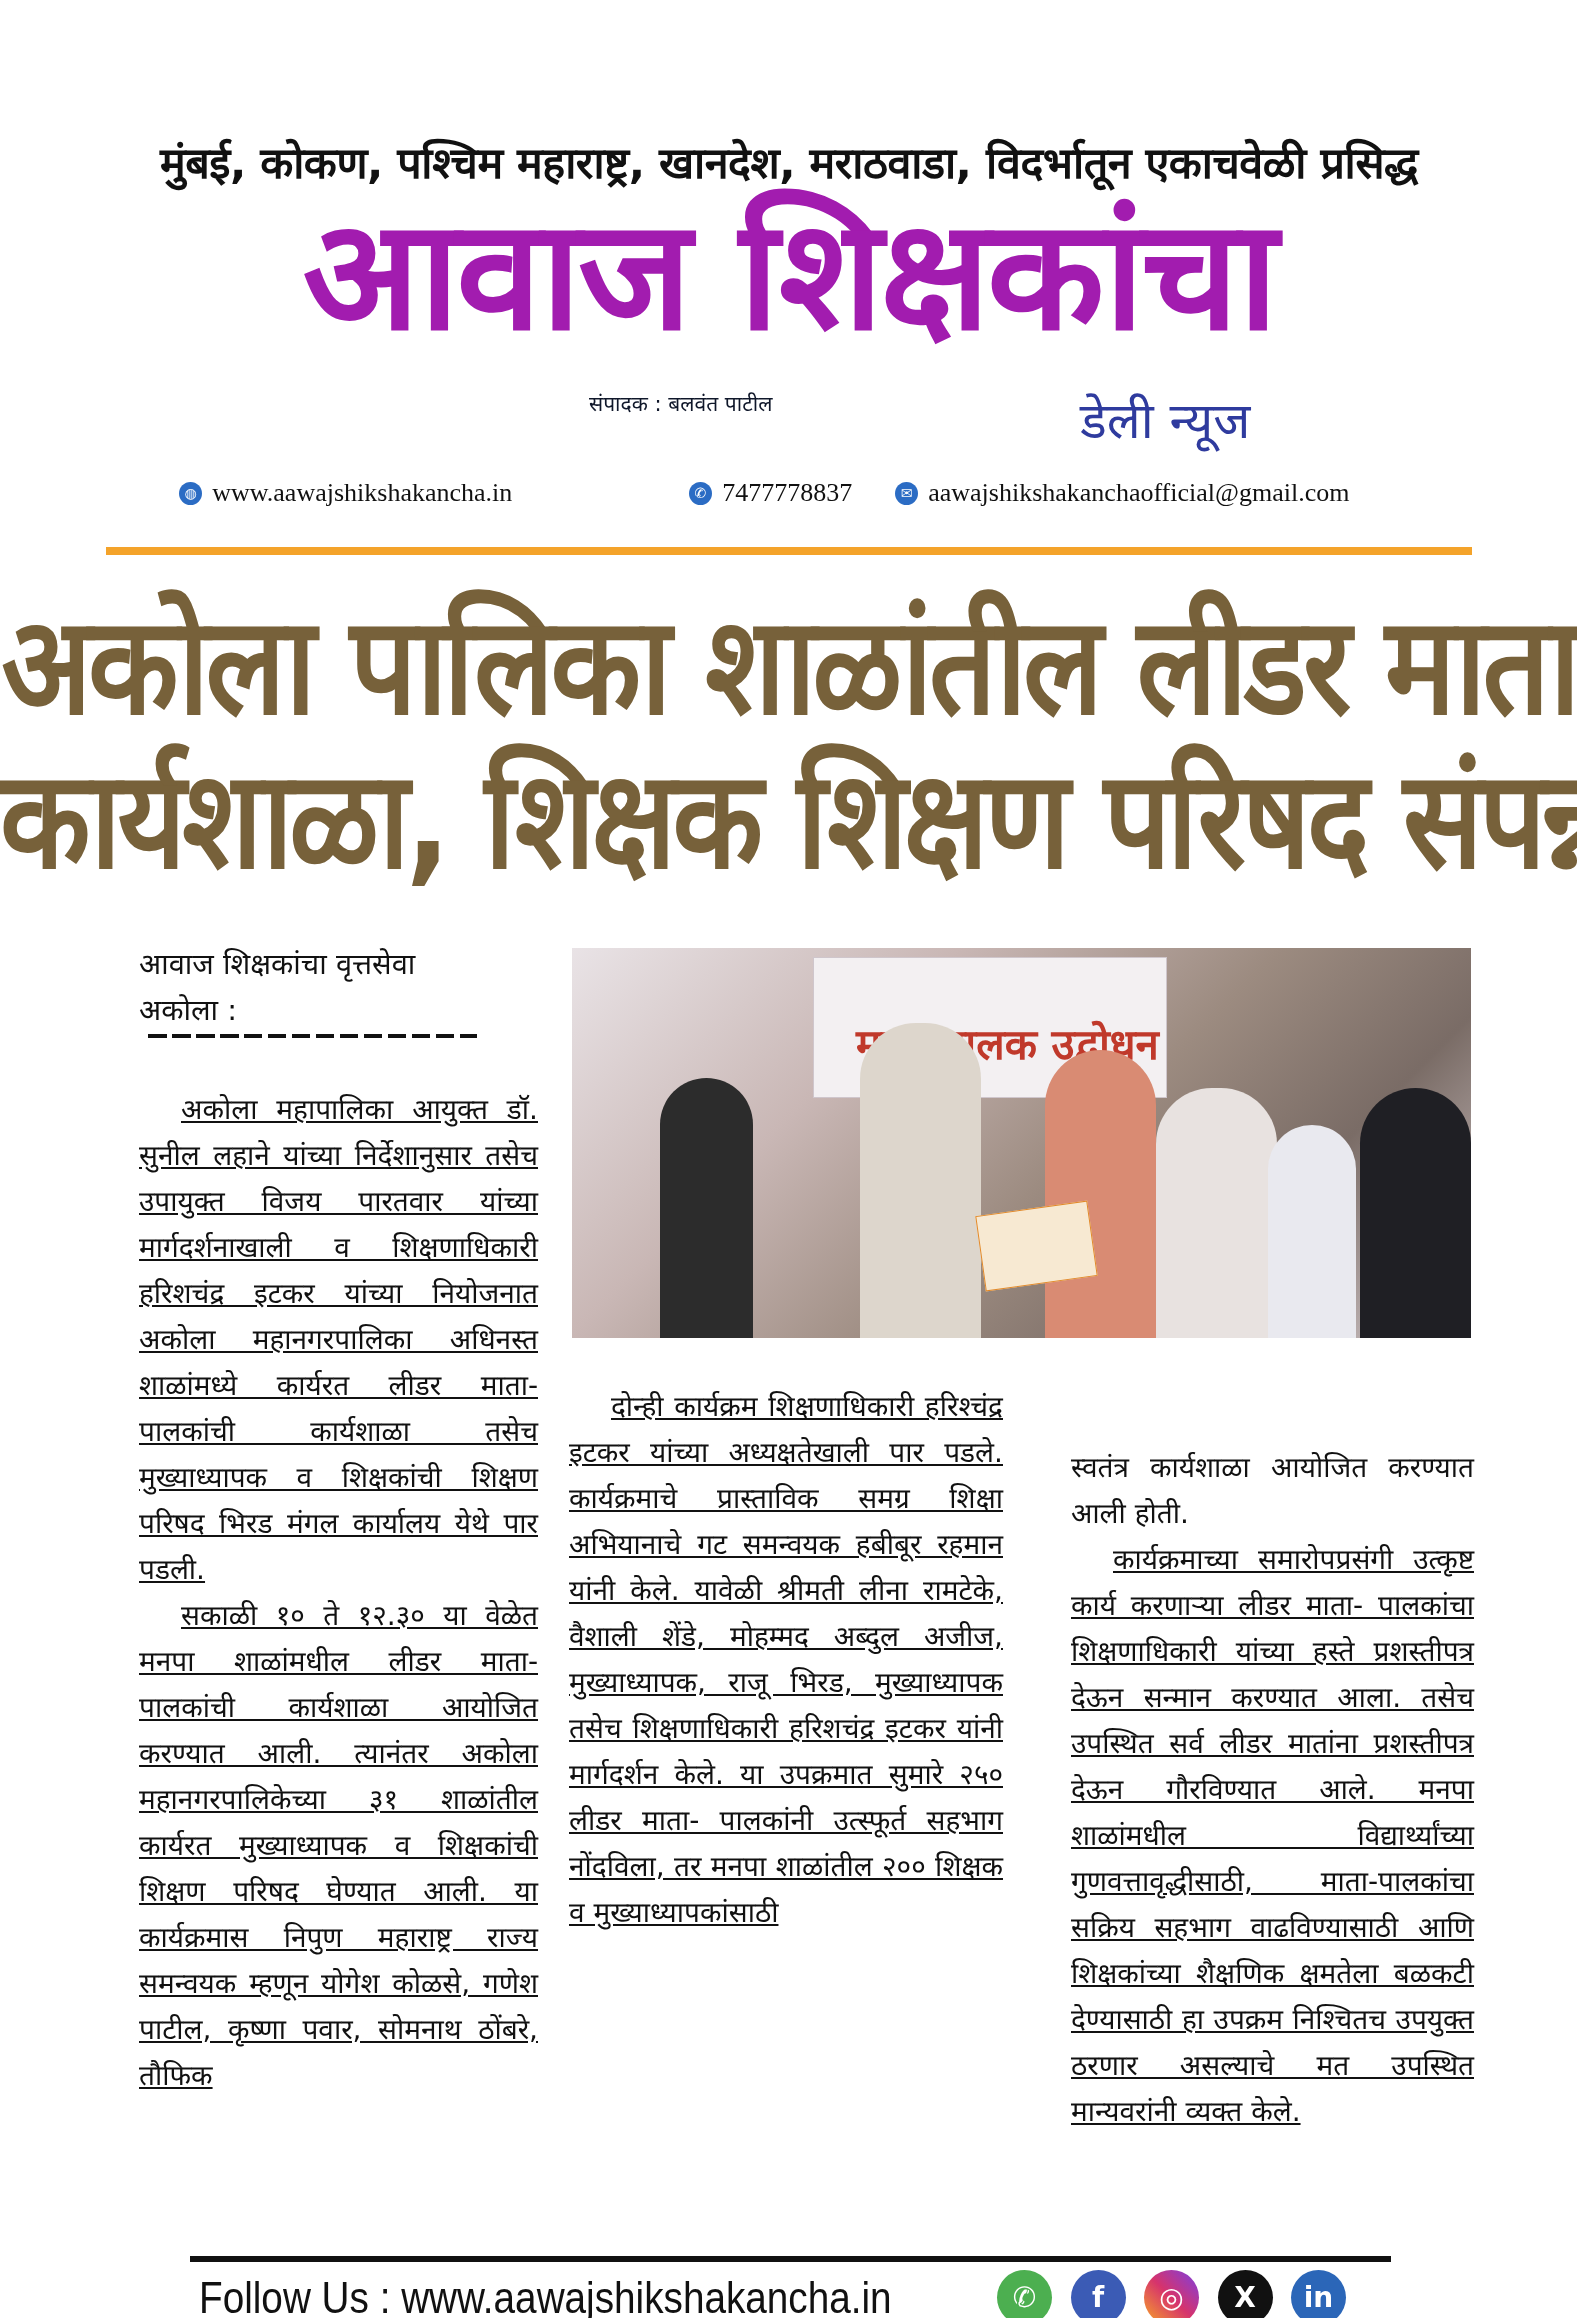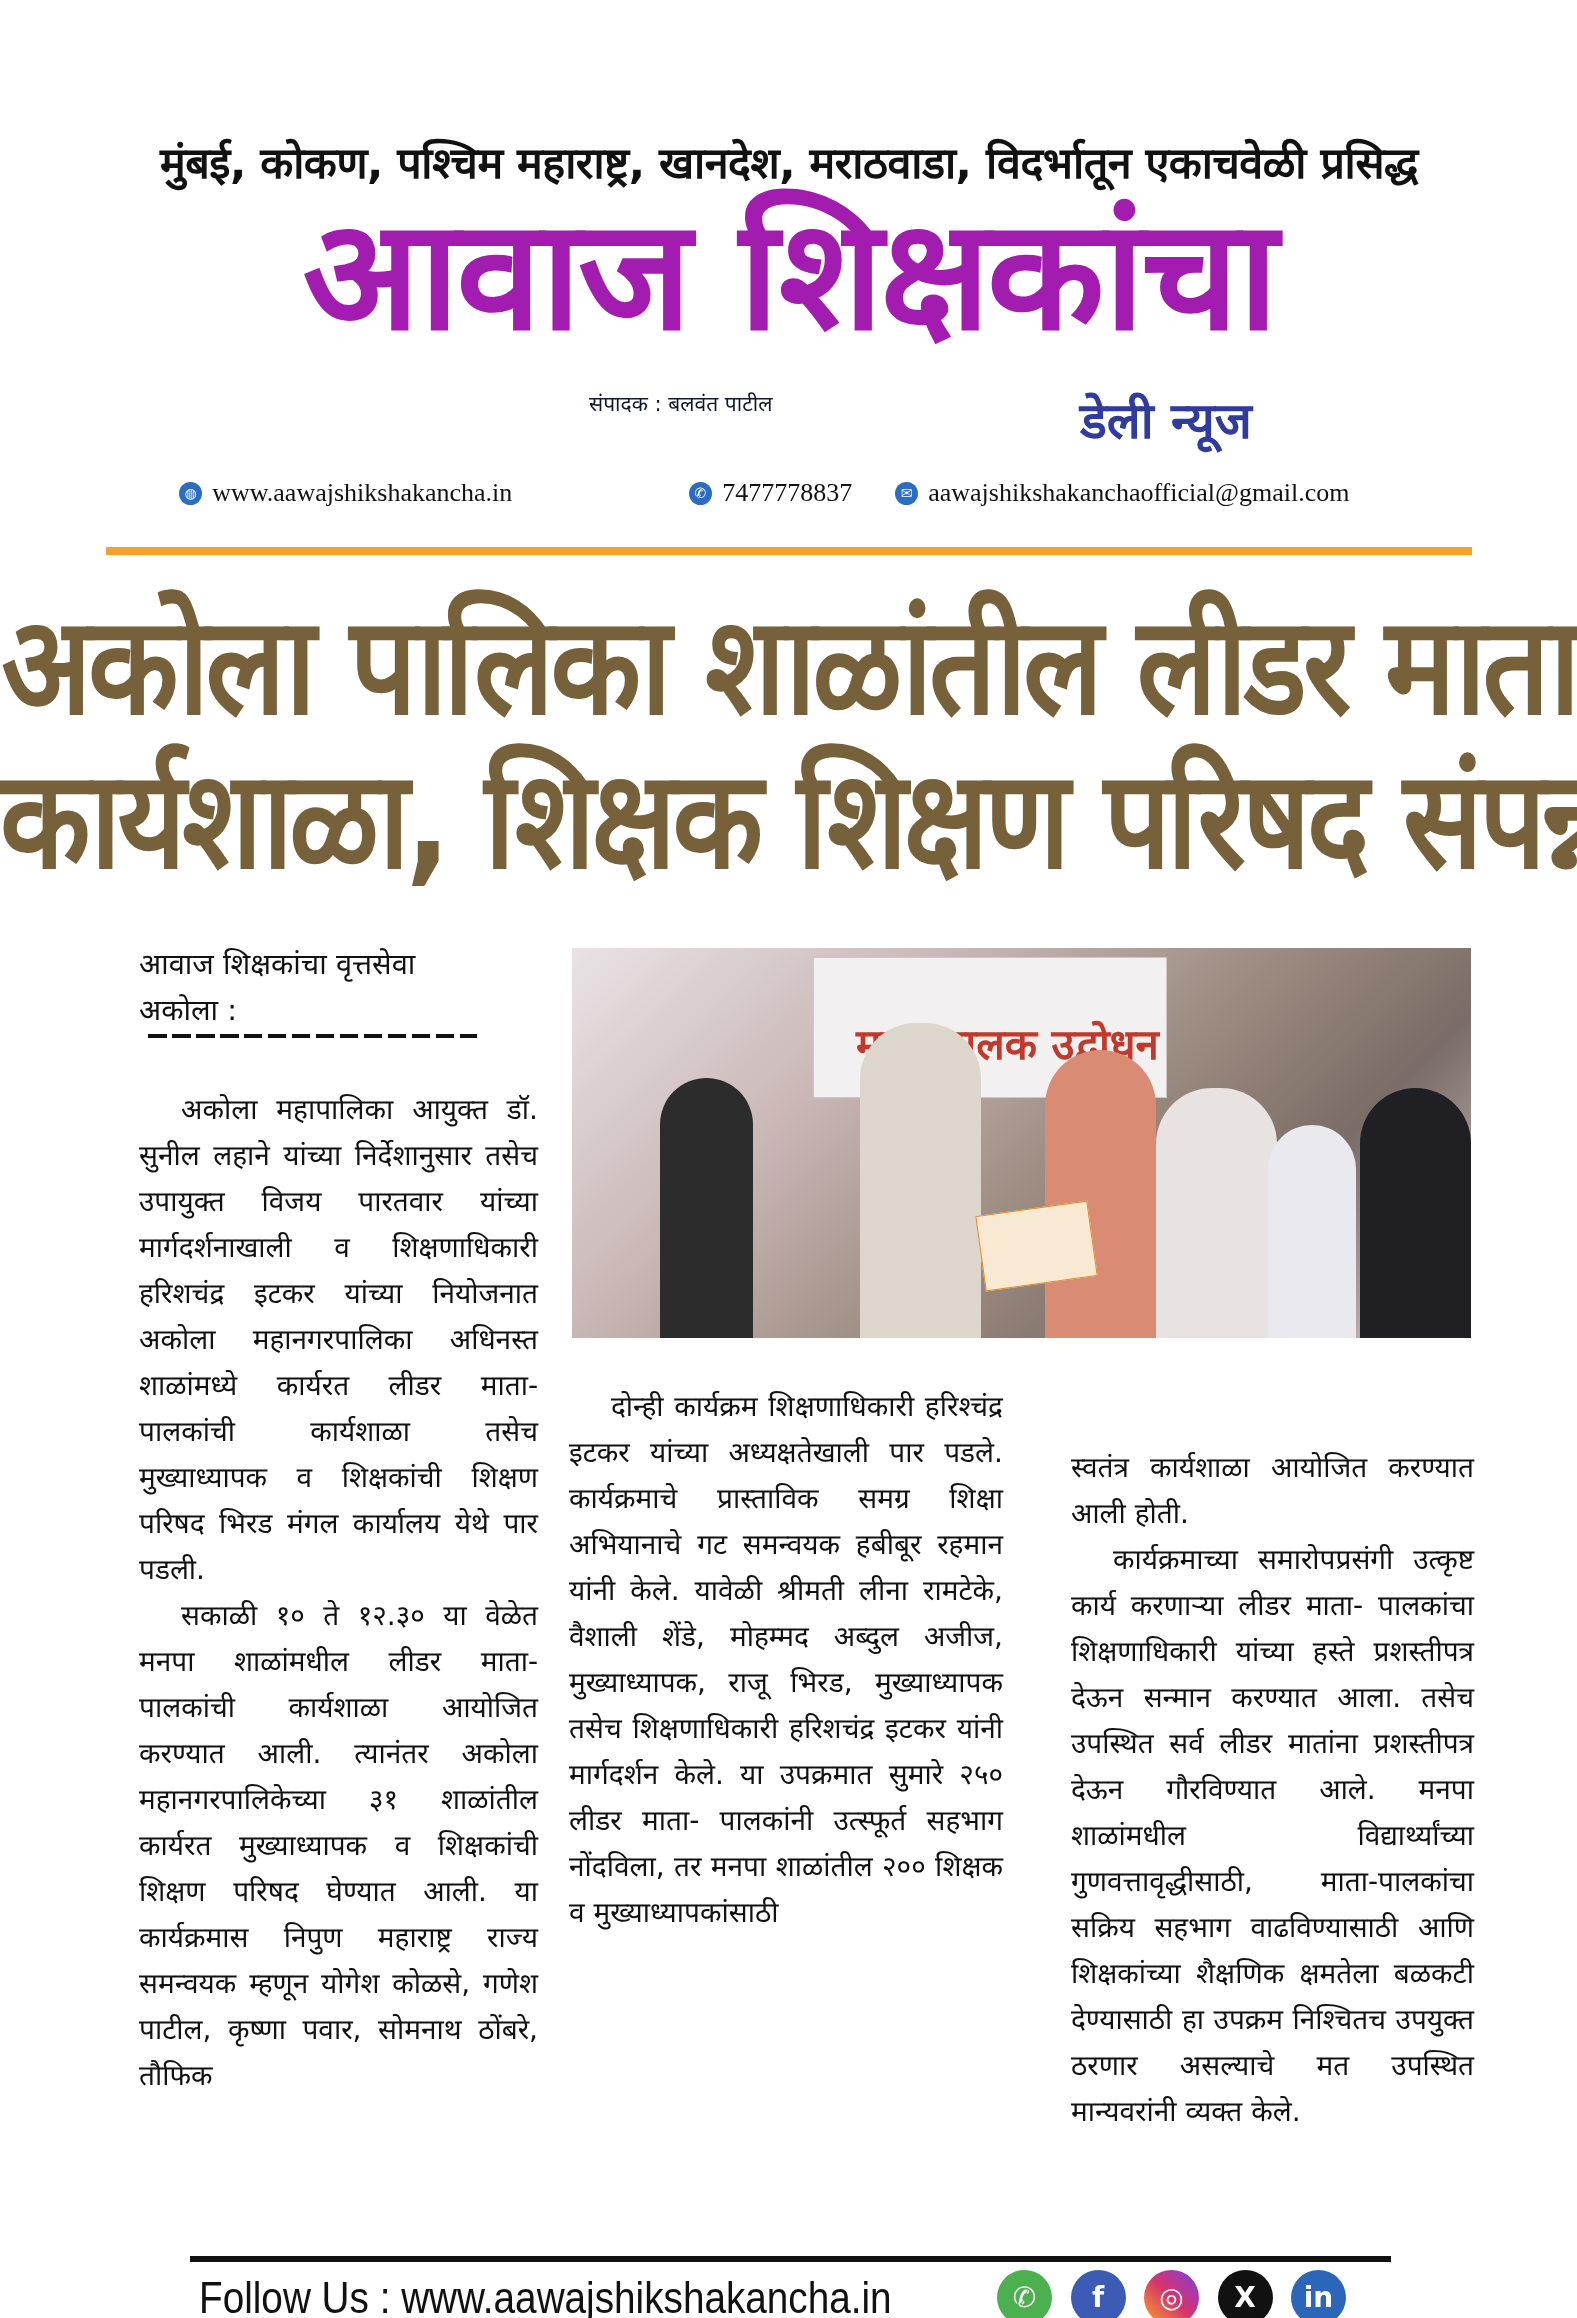--- a/index.html
+++ b/index.html
@@ -1,37 +1,37 @@
 <!DOCTYPE html>
 <html style="font-size:7.4px"><head>
 <meta charset="utf-8">
 <style>
   html,body{margin:0;padding:0;background:#fff;}
   body{width:1578px;height:2416px;position:relative;overflow:hidden;font-family:"DejaVu Sans",sans-serif;color:#111;}
   .abs{position:absolute;}
   .tagline{left:0;width:1578px;top:120px;text-align:center;font-size:43px;font-weight:bold;letter-spacing:-0.5px;white-space:nowrap;margin-top:12px;}
   .masthead{left:0;width:1578px;top:199px;text-align:center;font-size:153px;font-weight:bold;color:#a21caf;line-height:1;white-space:nowrap;letter-spacing:-2.8px;}
   .editor{left:589px;top:389px;font-size:21px;font-weight:normal;color:#0f172a;white-space:nowrap;}
-  .daily{left:1080px;top:385px;font-size:50px;font-weight:bold;color:#2f3b9e;white-space:nowrap;}
+  .daily{left:1080px;top:385px;font-size:50px;font-weight:normal;color:#2f3b9e;white-space:nowrap;}
   .contact{top:478px;font-family:"Liberation Serif",serif;font-size:26px;display:flex;align-items:center;gap:10.2px;white-space:nowrap;}
   .cicon{width:23px;height:23px;border-radius:50%;background:#2b6cc4;color:#fff;display:inline-flex;align-items:center;justify-content:center;font-size:14px;font-family:"DejaVu Sans",sans-serif;}
   .rule{left:106px;width:1366px;top:547px;height:8.3px;background:#f4a32a;}
   .headline{left:0;width:1578px;text-align:center;font-size:118px;font-weight:bold;color:#77613a;line-height:1;white-space:nowrap;letter-spacing:-3.7px;transform:scaleY(1.15);}
   .h1{top:607px;}
   .h2{top:761px;}
   .byline{left:139px;top:941px;font-size:29px;font-weight:normal;line-height:46px;}
   .dash{left:148px;top:1034px;width:329px;height:3.7px;background:repeating-linear-gradient(90deg,#111 0 18.5px,transparent 18.5px 24px);}
   .photo{left:572px;top:948px;width:899px;height:390px;background:linear-gradient(135deg,#e9e3e6 0%,#c9b7b5 30%,#9c8b80 55%,#7a6c66 75%,#d9cfd2 100%);overflow:hidden;}
   .photo .banner{position:absolute;left:241px;top:9.3px;width:352px;height:139px;background:#f3f0f2;border:1.9px solid #cfc6cc;}
   .photo .banner span{position:absolute;left:42px;top:56px;font-size:42px;color:#c0392b;font-weight:bold;}
   .photo .person{position:absolute;bottom:0;border-radius:56px 56px 0 0;}
   .photo .cert{position:absolute;left:408px;top:260px;width:111px;height:74px;background:#f7e9d2;border:1.9px solid #e28a2b;transform:rotate(-8deg);}
   .col{font-size:28px;line-height:46px;text-align:justify;}
   .col p{margin:0;}
-  .col p.ind{text-indent:42px;}
+  .col p.ind{text-indent:42px;text-decoration:underline;}
   .col1{left:139px;top:1087px;width:399px;}
   .col2{left:569px;top:1384px;width:434px;}
   .col3{left:1071px;top:1445px;width:403px;}
   .frule{left:190px;width:1201px;height:5.6px;background:#111;}
   .fr1{top:2256px;}
   .follow{left:199px;top:2272px;font-family:"Liberation Sans",sans-serif;font-size:45px;white-space:nowrap;transform:scaleX(.86);transform-origin:left;}
   .social{top:2270px;display:flex;gap:18.5px;left:997px;}
   .soc{width:55px;height:55px;border-radius:50%;color:#fff;display:flex;align-items:center;justify-content:center;font-size:28px;font-weight:bold;}
 </style>
 </head>

